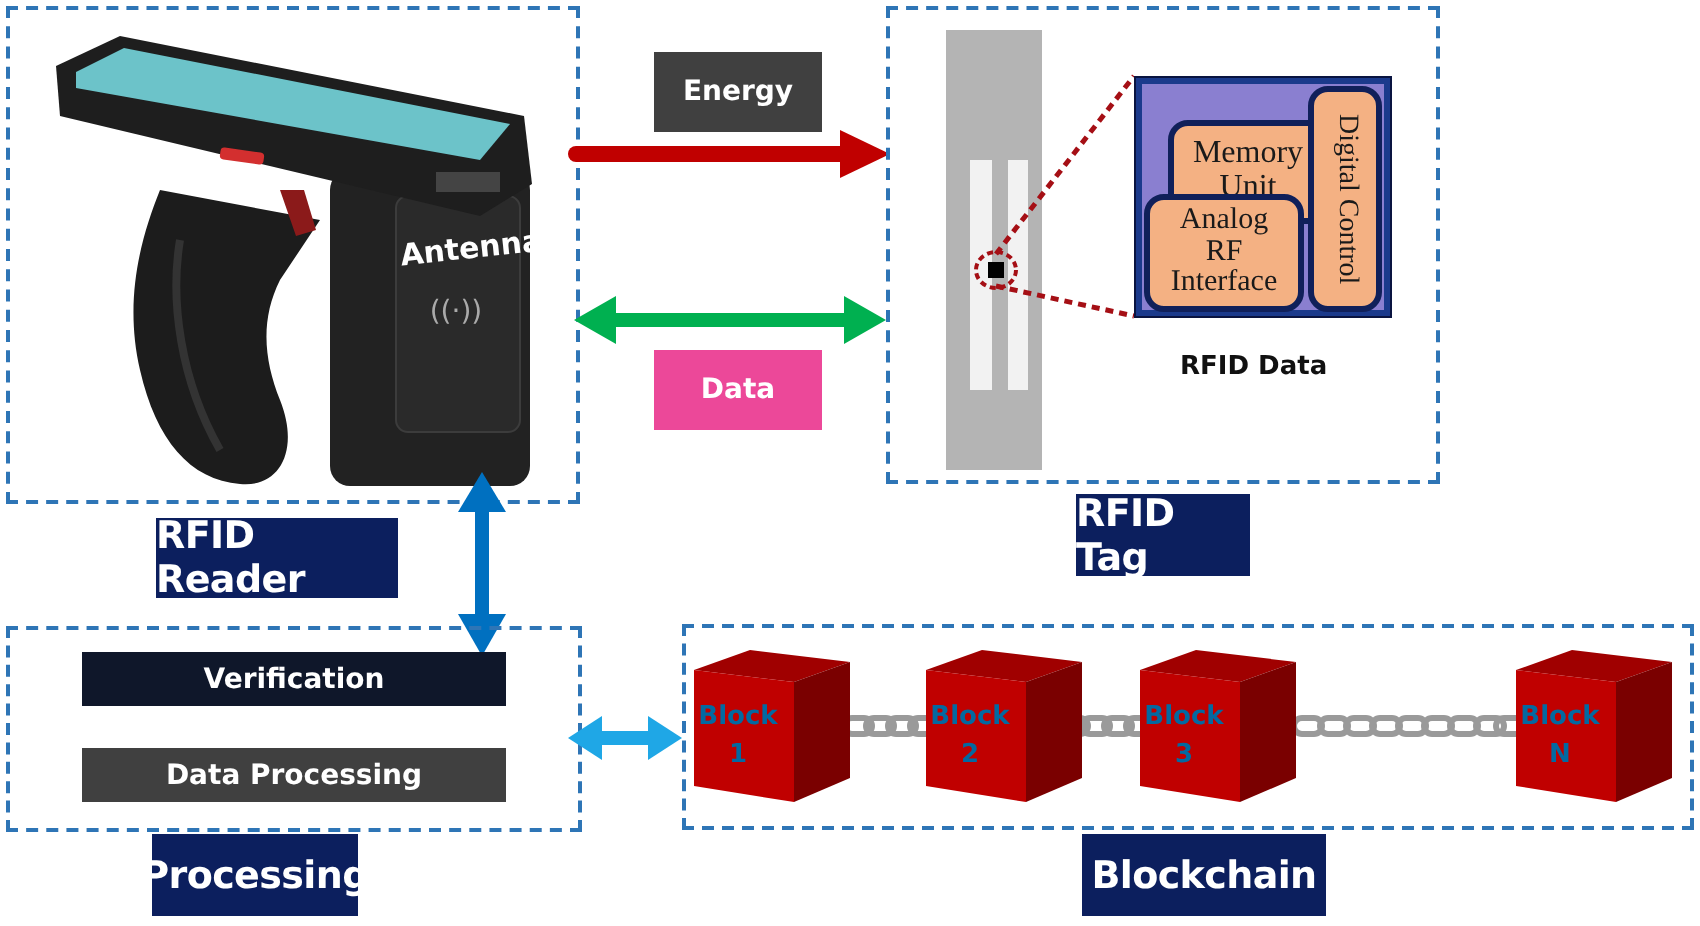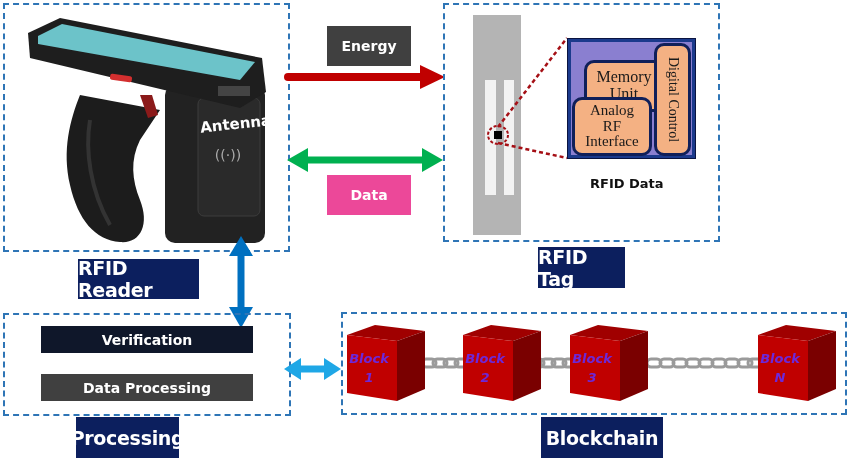--- a/index.html
+++ b/index.html
@@ -4,21 +4,21 @@
 <style>
   html, body { margin:0; padding:0; background:#ffffff; }
   body { width:850px; height:463px; position:relative; overflow:hidden; font-family:"DejaVu Sans", sans-serif; }
   .abs { position:absolute; }
   .dash-box { position:absolute; border:2px dashed #2e75b6; box-sizing:border-box; }
   .navy-label { position:absolute; background:#0c1f5e; color:#fff; font-weight:bold; font-size:19px; display:flex; align-items:center; justify-content:center; font-family:"DejaVu Sans", sans-serif; letter-spacing:-0.3px; }
   .flow-label { position:absolute; color:#fff; font-weight:bold; font-size:14px; display:flex; align-items:center; justify-content:center; }
   .bar { position:absolute; color:#fff; font-weight:bold; font-size:14px; display:flex; align-items:center; justify-content:center; }
   svg { position:absolute; overflow:visible; }
   .chip-cell { position:absolute; background:#f4b183; border:3px solid #10205a; border-radius:10px; box-sizing:border-box; display:flex; align-items:center; justify-content:center; text-align:center; font-family:"Liberation Serif", "DejaVu Serif", serif; color:#1a1a1a; line-height:1.05; }
-  .block-label { position:absolute; color:#6d28d9; font-weight:bold; font-size:13px; text-align:center; line-height:1.45;font-style:italic; }
+  .block-label { position:absolute; color:#0369a1; font-weight:bold; font-size:13px; text-align:center; line-height:1.45; }
 </style>
 </head>
 <body>
 
 <div class="dash-box" style="left:3px;top:3px;width:287px;height:249px;"></div>
 
 <svg style="left:0;top:0;" width="290" height="252">
 
   <path d="M80 95 C70 120 62 150 70 185 C78 220 95 240 120 242 C140 244 150 225 140 200 C132 180 130 160 140 140 L160 110 Z" fill="#1c1c1c"></path>
   <path d="M90 120 C85 150 90 190 110 225" stroke="#333" stroke-width="4" fill="none"></path>

